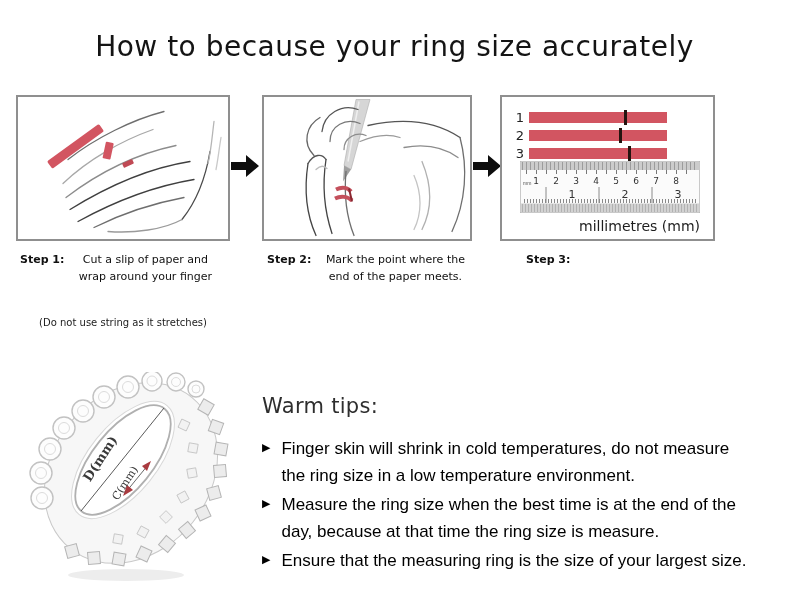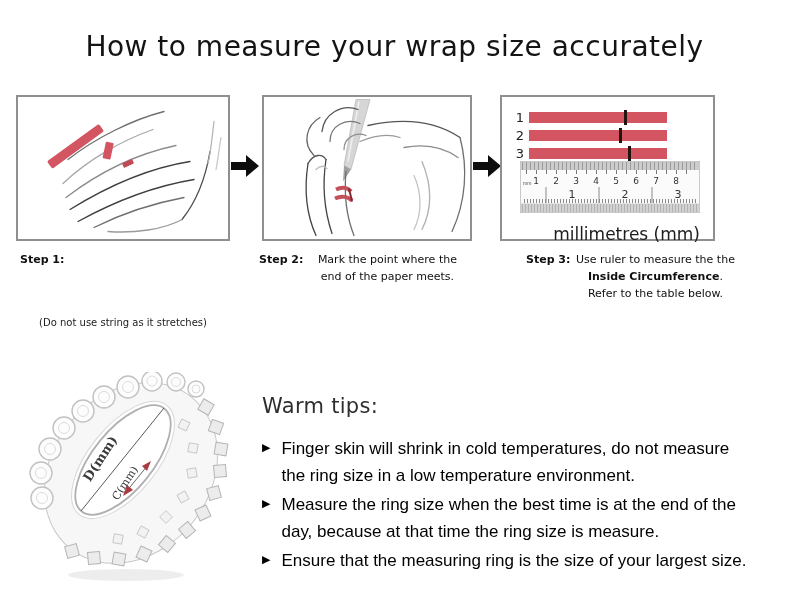--- a/index.html
+++ b/index.html
@@ -40,21 +40,21 @@
   .caption {
     position: absolute;
     top: 251px;
     display: flex;
     align-items: flex-start;
     font-size: 11px;
     line-height: 17px;
     color: #101010;
   }
   #cap1 { left: 20px;  }
-  #cap2 { left: 259px; }
+  #cap2 { left: 267px; }
   #cap3 { left: 526px; }
   .caption .step-label { font-weight: 700; white-space: nowrap; margin-right: 5px; }
   .caption .step-text { text-align: center; }
   #cap1 .step-text { width: 152px; }
   #cap2 .step-text { width: 158px; }
   #cap3 .step-text { width: 160px; }
   .bold-inline { font-weight: 700; }
 
   .note {
     position: absolute;
@@ -73,22 +73,22 @@
     width: 14px; text-align: right; margin-right: 5px;
     font-size: 13px; color: #222; line-height: 1;
   }
   .strip { position: relative; width: 138px; height: 11px; background: #d25561; }
   .strip-mark {
     position: absolute; top: -2px; width: 3px; height: 15px;
     background: #23140f;
   }
   .ruler-svg { position: absolute; left: 18px; top: 64px; }
   .ruler-caption {
-    position: absolute; right: 13px; top: 127px;
-    font-size: 17px; color: #1d1d1d;
+    position: absolute; right: 13px; top: 121px;
+    font-size: 14px; color: #1d1d1d;
   }
 
   
   .warm-tips { position: absolute; left: 262px; top: 366px; width: 516px; margin-top: 28px; }
   .warm-tips-heading {
     font-size: 21px; font-weight: 400; color: #2e2e2e;
     margin-bottom: 17px; letter-spacing: 0.3px;
   }
   .tip-list { list-style: none; }
   .tip-item { display: flex; align-items: flex-start; margin-bottom: 2px; }
@@ -101,21 +101,21 @@
 
   .ring-figure { position: absolute; left: 28px; top: 372px; }
 
   .sketch { stroke-linecap: round; fill: none; }
 </style>
 </head>
 <body>
 
 <div class="canvas">
 
-  <div class="title">How to measure your wrap size accurately</div>
+  <div class="title">How to because your ring size accurately</div>
 
   <div class="step-box" id="box1">
     <svg width="210" height="142" viewBox="0 0 210 141">
       <g class="sketch" stroke-width="1.3">
         <path d="M146,14 C115,22 78,40 50,62" stroke="#6e6e6e"></path>
         <path d="M135,32 C104,43 70,62 45,86" stroke="#a8a8a8"></path>
         <path d="M158,48 C120,56 82,74 48,100" stroke="#8c8c8c"></path>
         <path d="M172,64 C134,70 94,86 52,112" stroke="#3f3f3f"></path>
         <path d="M176,82 C140,88 100,102 60,124" stroke="#3f3f3f"></path>
         <path d="M166,100 C134,106 104,116 76,130" stroke="#6e6e6e"></path>
@@ -221,28 +221,28 @@
       <line x1="4" y1="40" x2="178" y2="40" stroke="#888888" stroke-width="4" stroke-dasharray="1,2"></line>
       <rect x="1" y="43" width="178" height="8" fill="#d2d2d2"></rect>
       <line x1="2" y1="47" x2="178" y2="47" stroke="#b2b2b2" stroke-width="8" stroke-dasharray="1,2"></line>
     </svg>
 
     <div class="ruler-caption">millimetres (mm)</div>
   </div>
 
   <div class="caption" id="cap1">
     <span class="step-label">Step 1:</span>
+    <span class="step-text">Cut a slip of paper and wrap around your finger</span>
   </div>
   <div class="caption" id="cap2">
     <span class="step-label">Step 2:</span>
     <span class="step-text">Mark the point where the end of the paper meets.</span>
   </div>
   <div class="caption" id="cap3">
     <span class="step-label">Step 3:</span>
-    <span class="step-text"><span>Use ruler to measure the the </span><span class="bold-inline">Inside Circumference</span><span>. Refer to the table below.</span></span>
   </div>
 
   <div class="note" id="note1">(Do not use string as it stretches)</div>
 
   <svg class="ring-figure" width="212" height="212" viewBox="0 0 212 210">
     <ellipse cx="98" cy="202" rx="58" ry="6" fill="#ededed"></ellipse>
     <ellipse cx="103" cy="100" rx="97" ry="79" transform="rotate(-51 103 100)" fill="#f7f7f7" stroke="#c9c9c9" stroke-width="1"></ellipse>
 
     <g fill="#ececec" stroke="#b5b5b5" stroke-width="1">
       <rect x="-6" y="-6" width="12" height="12" transform="translate(178,34) rotate(-60)"></rect>

